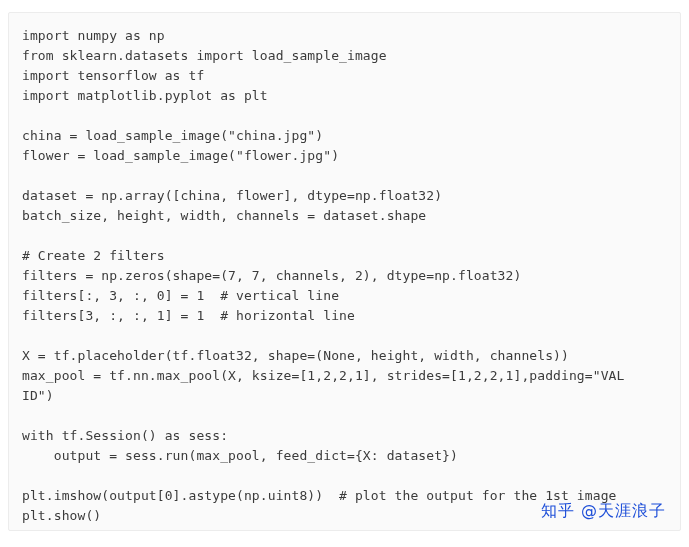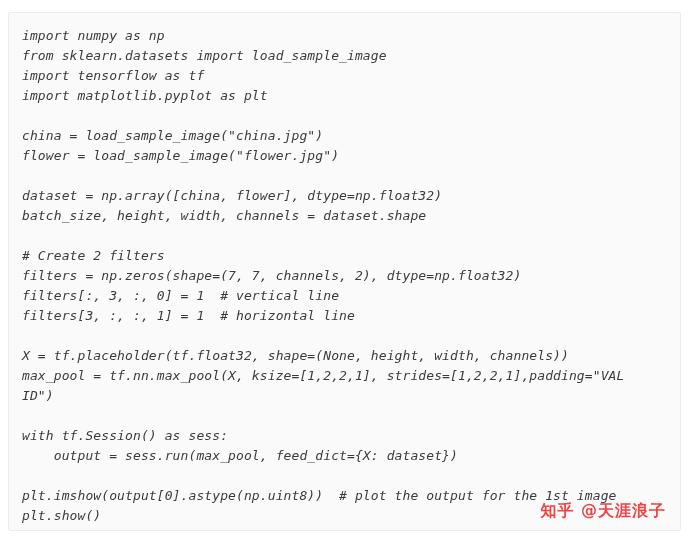--- a/index.html
+++ b/index.html
@@ -33,43 +33,41 @@
     top: 0;
     right: 0;
     padding: 13px 10px 10px 13px;
     margin: 0;
     font-family: "DejaVu Sans Mono", "Liberation Mono", monospace;
     font-size: 13px;
     line-height: 20px;
     color: #3b3b3b;
     white-space: pre;
     letter-spacing: 0.1px;
-    font-style: italic;
   }
 
   .code-line {
     display: block;
     min-height: 20px;
     height: 20px;
   }
   .code-line.blank {
     color: transparent;
   }
 
   #watermark {
     position: absolute;
     right: 14px;
     bottom: 8px;
     font-family: "DejaVu Sans", "Liberation Sans", sans-serif;
     font-size: 16px;
-    color: #ef4444;
+    color: #1d4ed8;
     letter-spacing: 1px;
     white-space: nowrap;
     user-select: none;
-    font-weight: bold;
   }
 </style>
 </head>
 <body>
 
 <div id="code-card">
   <pre id="code-block"><span class="code-line">import numpy as np</span><span class="code-line">from sklearn.datasets import load_sample_image</span><span class="code-line">import tensorflow as tf</span><span class="code-line">import matplotlib.pyplot as plt</span><span class="code-line blank"></span><span class="code-line">china = load_sample_image("china.jpg")</span><span class="code-line">flower = load_sample_image("flower.jpg")</span><span class="code-line blank"></span><span class="code-line">dataset = np.array([china, flower], dtype=np.float32)</span><span class="code-line">batch_size, height, width, channels = dataset.shape</span><span class="code-line blank"></span><span class="code-line"># Create 2 filters</span><span class="code-line">filters = np.zeros(shape=(7, 7, channels, 2), dtype=np.float32)</span><span class="code-line">filters[:, 3, :, 0] = 1  # vertical line</span><span class="code-line">filters[3, :, :, 1] = 1  # horizontal line</span><span class="code-line blank"></span><span class="code-line">X = tf.placeholder(tf.float32, shape=(None, height, width, channels))</span><span class="code-line">max_pool = tf.nn.max_pool(X, ksize=[1,2,2,1], strides=[1,2,2,1],padding="VAL</span><span class="code-line">ID")</span><span class="code-line blank"></span><span class="code-line">with tf.Session() as sess:</span><span class="code-line">    output = sess.run(max_pool, feed_dict={X: dataset})</span><span class="code-line blank"></span><span class="code-line">plt.imshow(output[0].astype(np.uint8))  # plot the output for the 1st image</span><span class="code-line">plt.show()</span></pre>
   <div id="watermark">知乎 @天涯浪子</div>
 </div>
 

